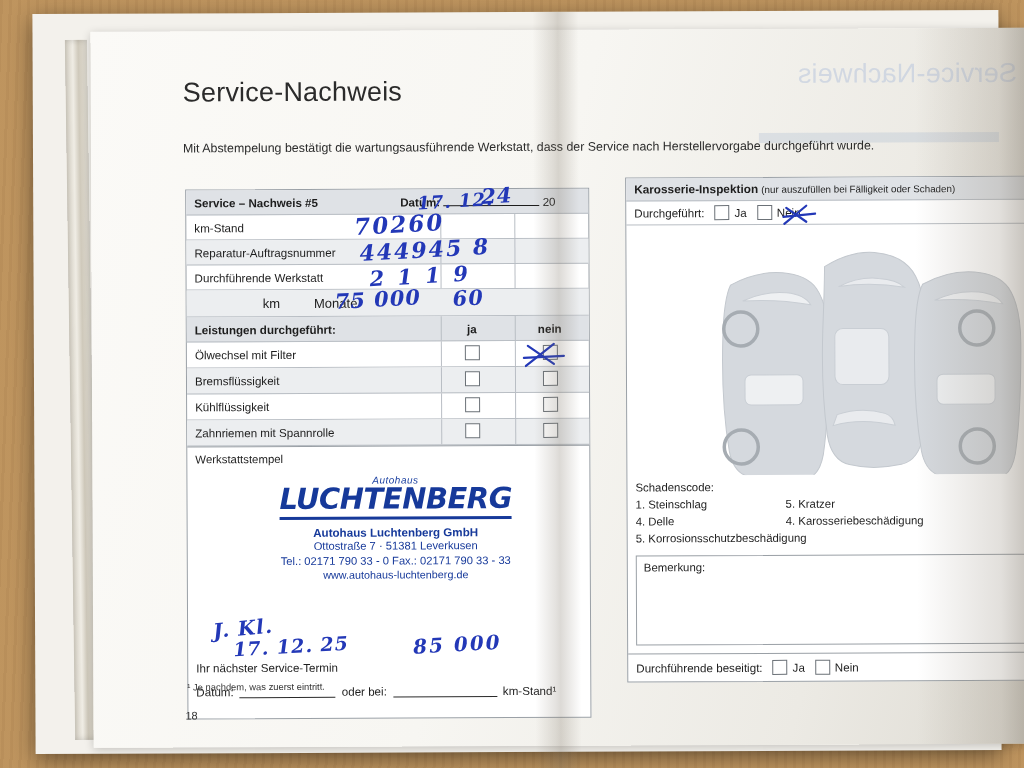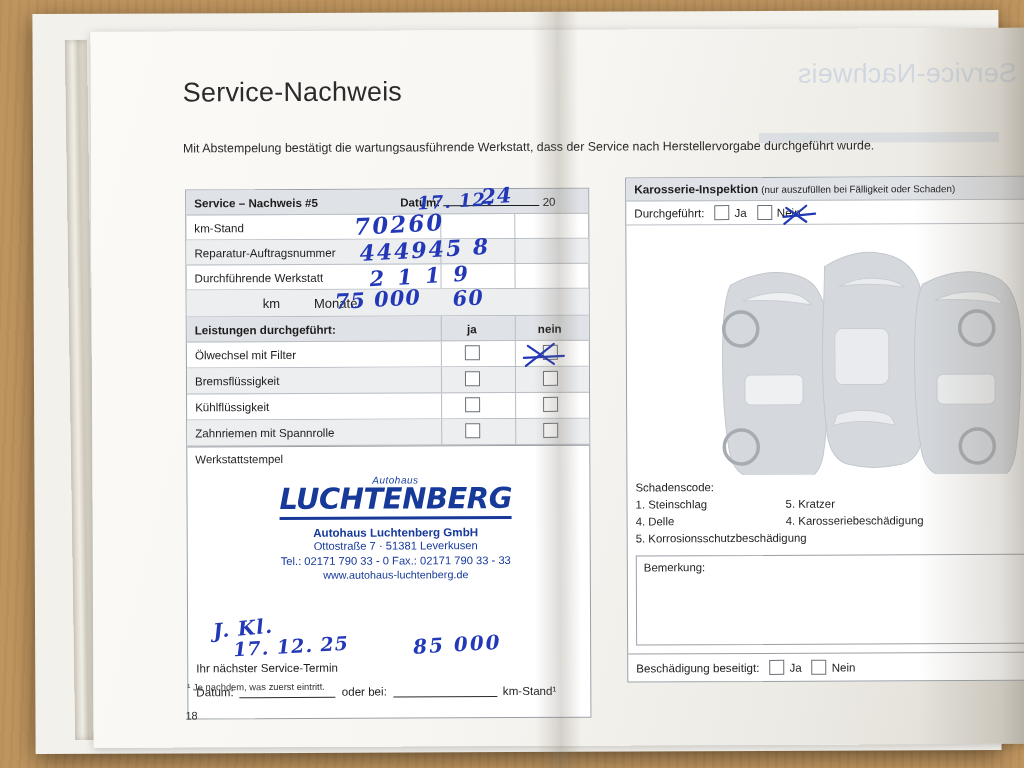--- a/index.html
+++ b/index.html
@@ -374,21 +374,21 @@
           <div class="col" style="width:220px;">4. Karosseriebeschädigung</div>
         </div>
         <div>5. Korrosionsschutzbeschädigung</div>
       </div>
 
       <div class="bemerkung">
         <span>Bemerkung:</span>
       </div>
 
       <div class="rb-foot">
-        <span>Beschädigung beseitigt:</span>
+        <span>Durchführende beseitigt:</span>
         <span class="checkbox"></span>
         <span style="margin-left:-5px;">Ja</span>
         <span class="checkbox"></span>
         <span style="margin-left:-5px;">Nein</span>
       </div>
     </div>
 
     <div class="page-shadow-right"></div>
   </div>
 

